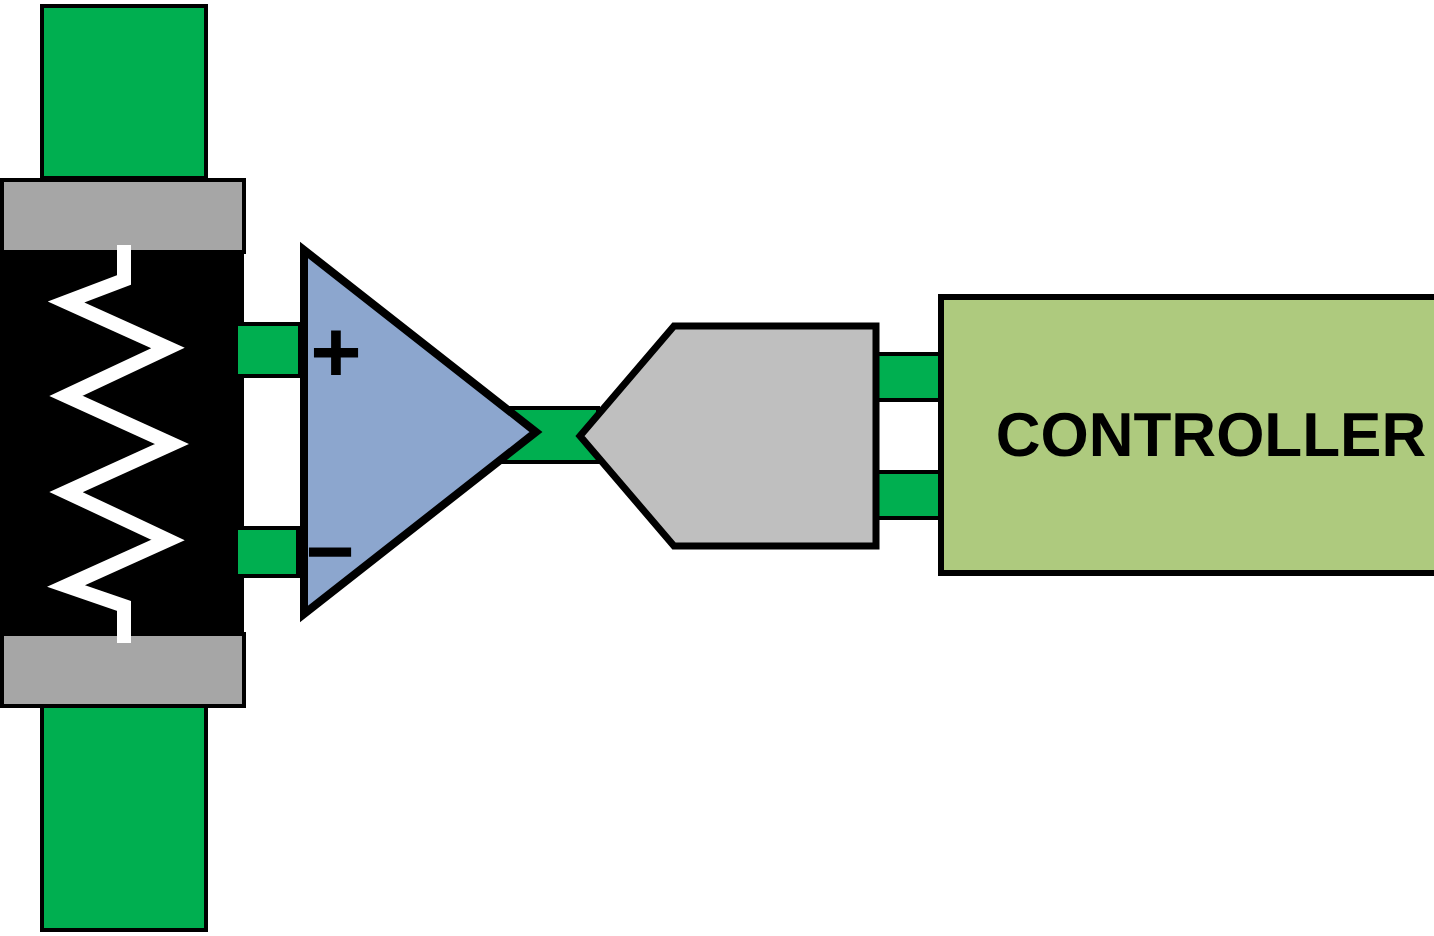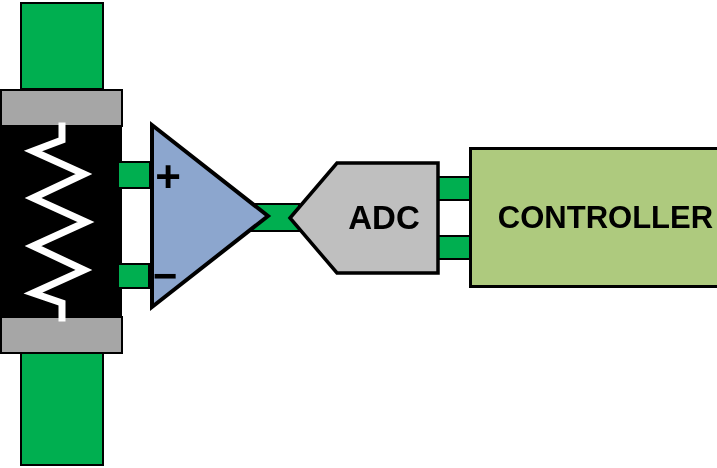--- a/index.html
+++ b/index.html
@@ -63,15 +63,14 @@
     <polygon points="152,125 152,307 268,216" stroke="#000" stroke-width="4" stroke-miterlimit="12" stroke-linejoin="miter" fill="#8CA6CE"></polygon>
     <polygon points="290,218 337,163 438,163 438,273 337,273" stroke="#000" stroke-width="3.5" stroke-miterlimit="12" stroke-linejoin="miter" fill="#BFBFBF"></polygon>
   </svg>
 
   <div class="controller">
     <span class="controller-label">CONTROLLER</span>
   </div>
 
   <div class="lbl plus">+</div>
   <div class="lbl minus">−</div>
-  <div class="lbl adc">ADC</div>
 
 </div>
 
 </body></html>

